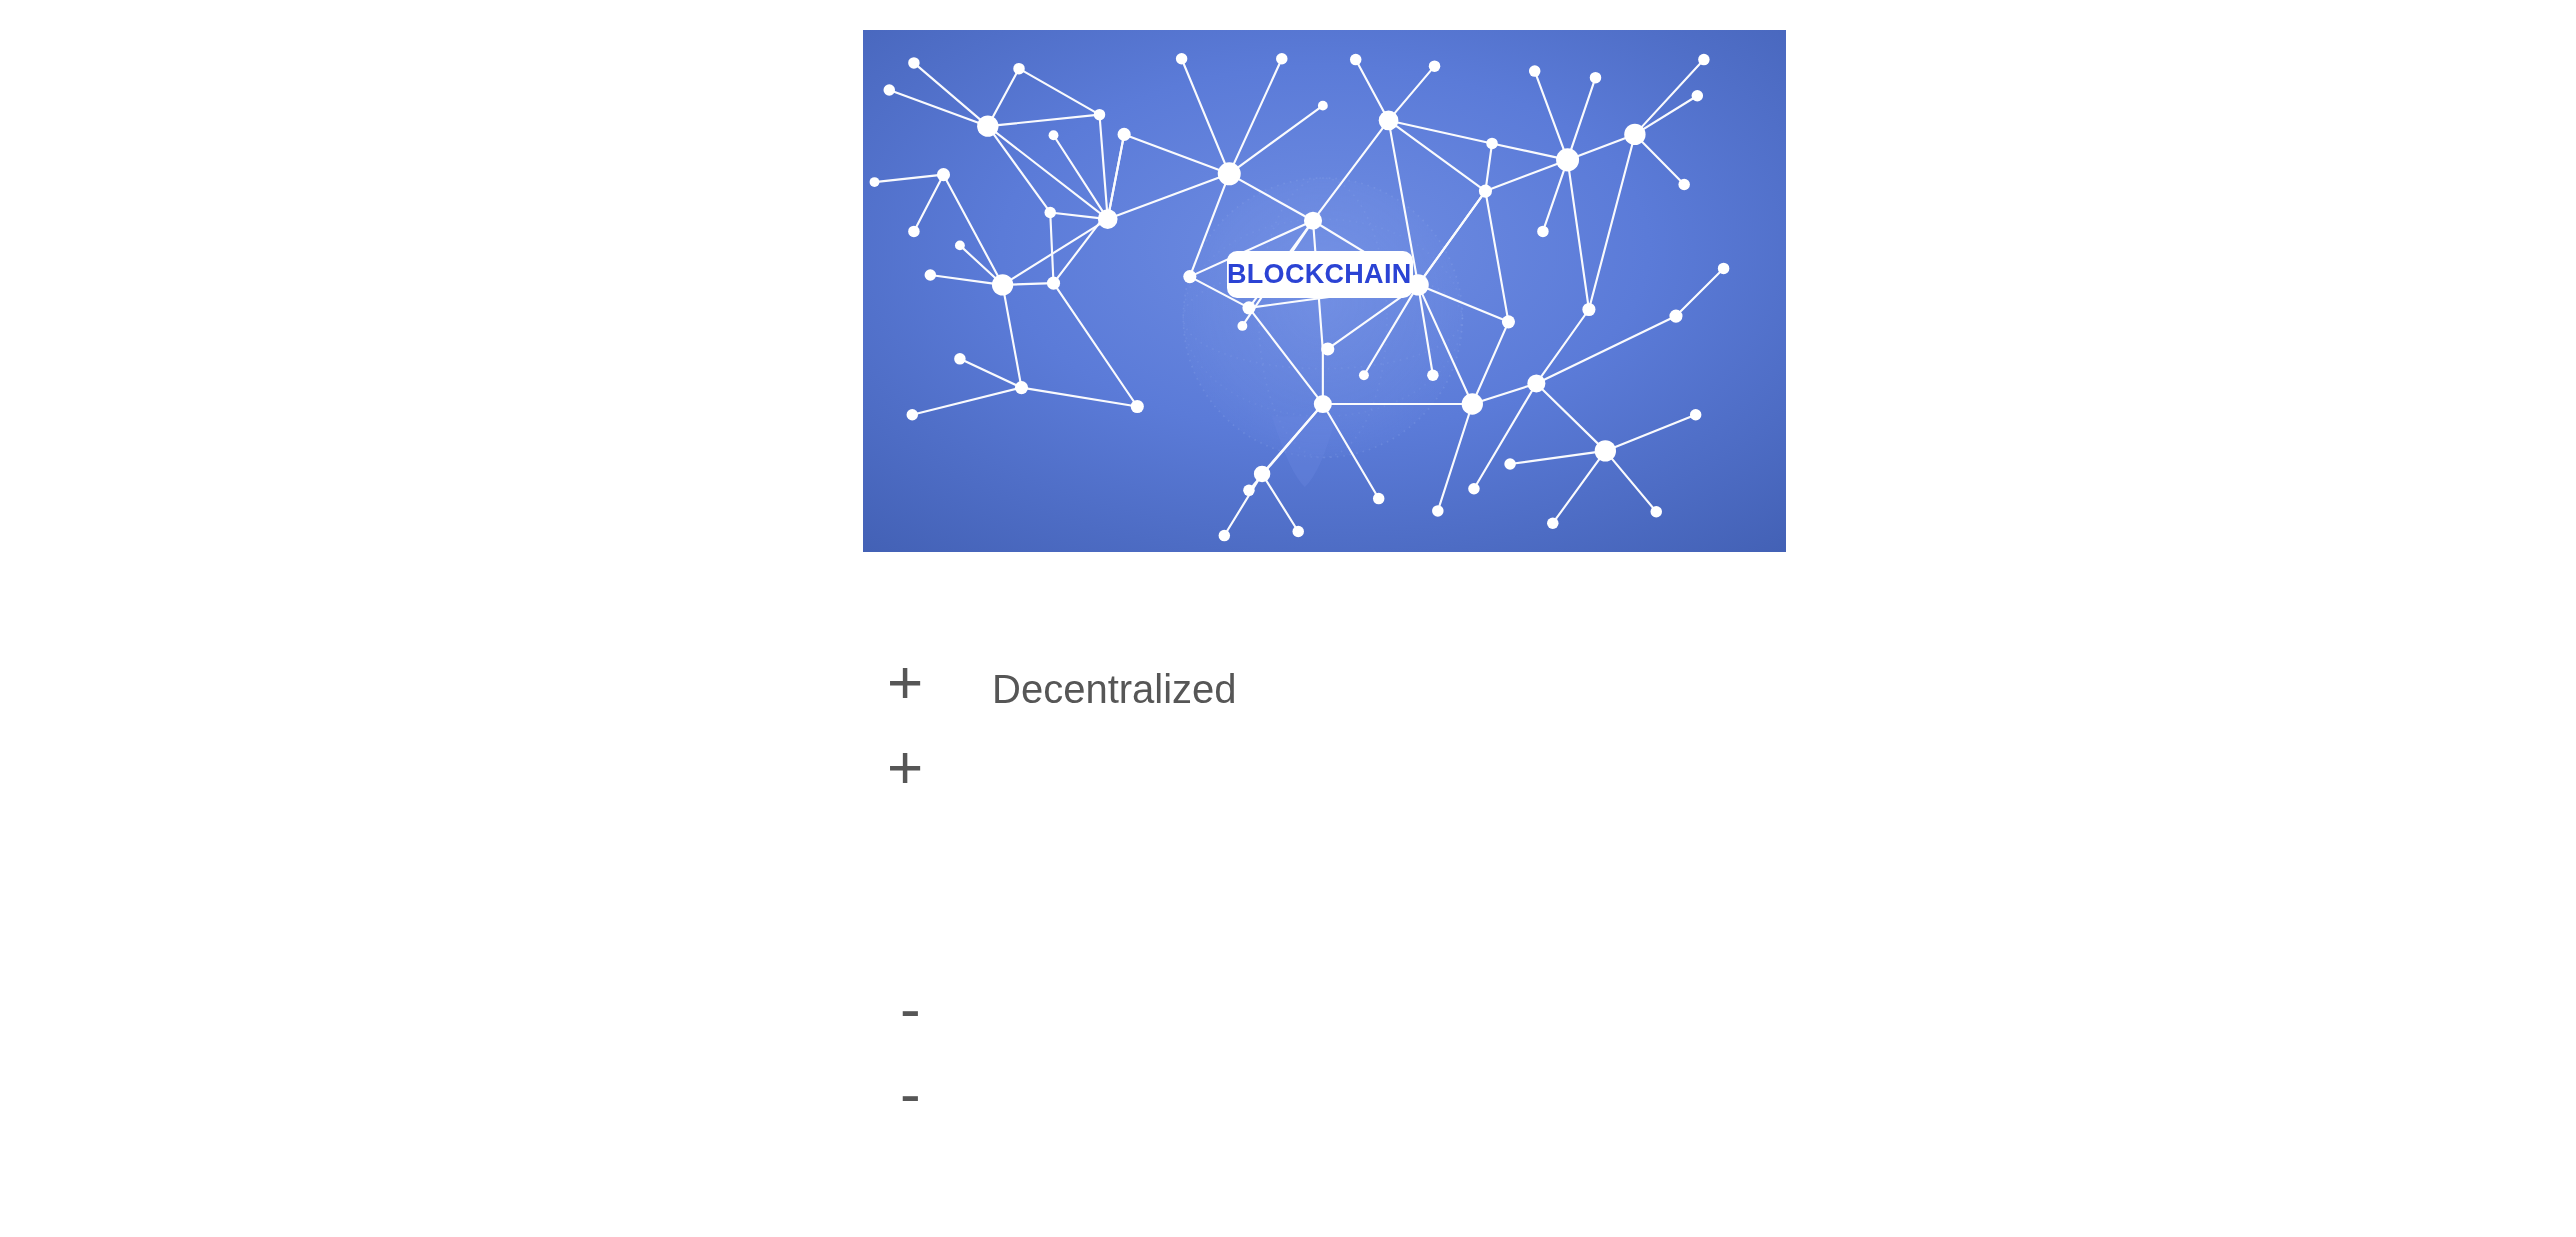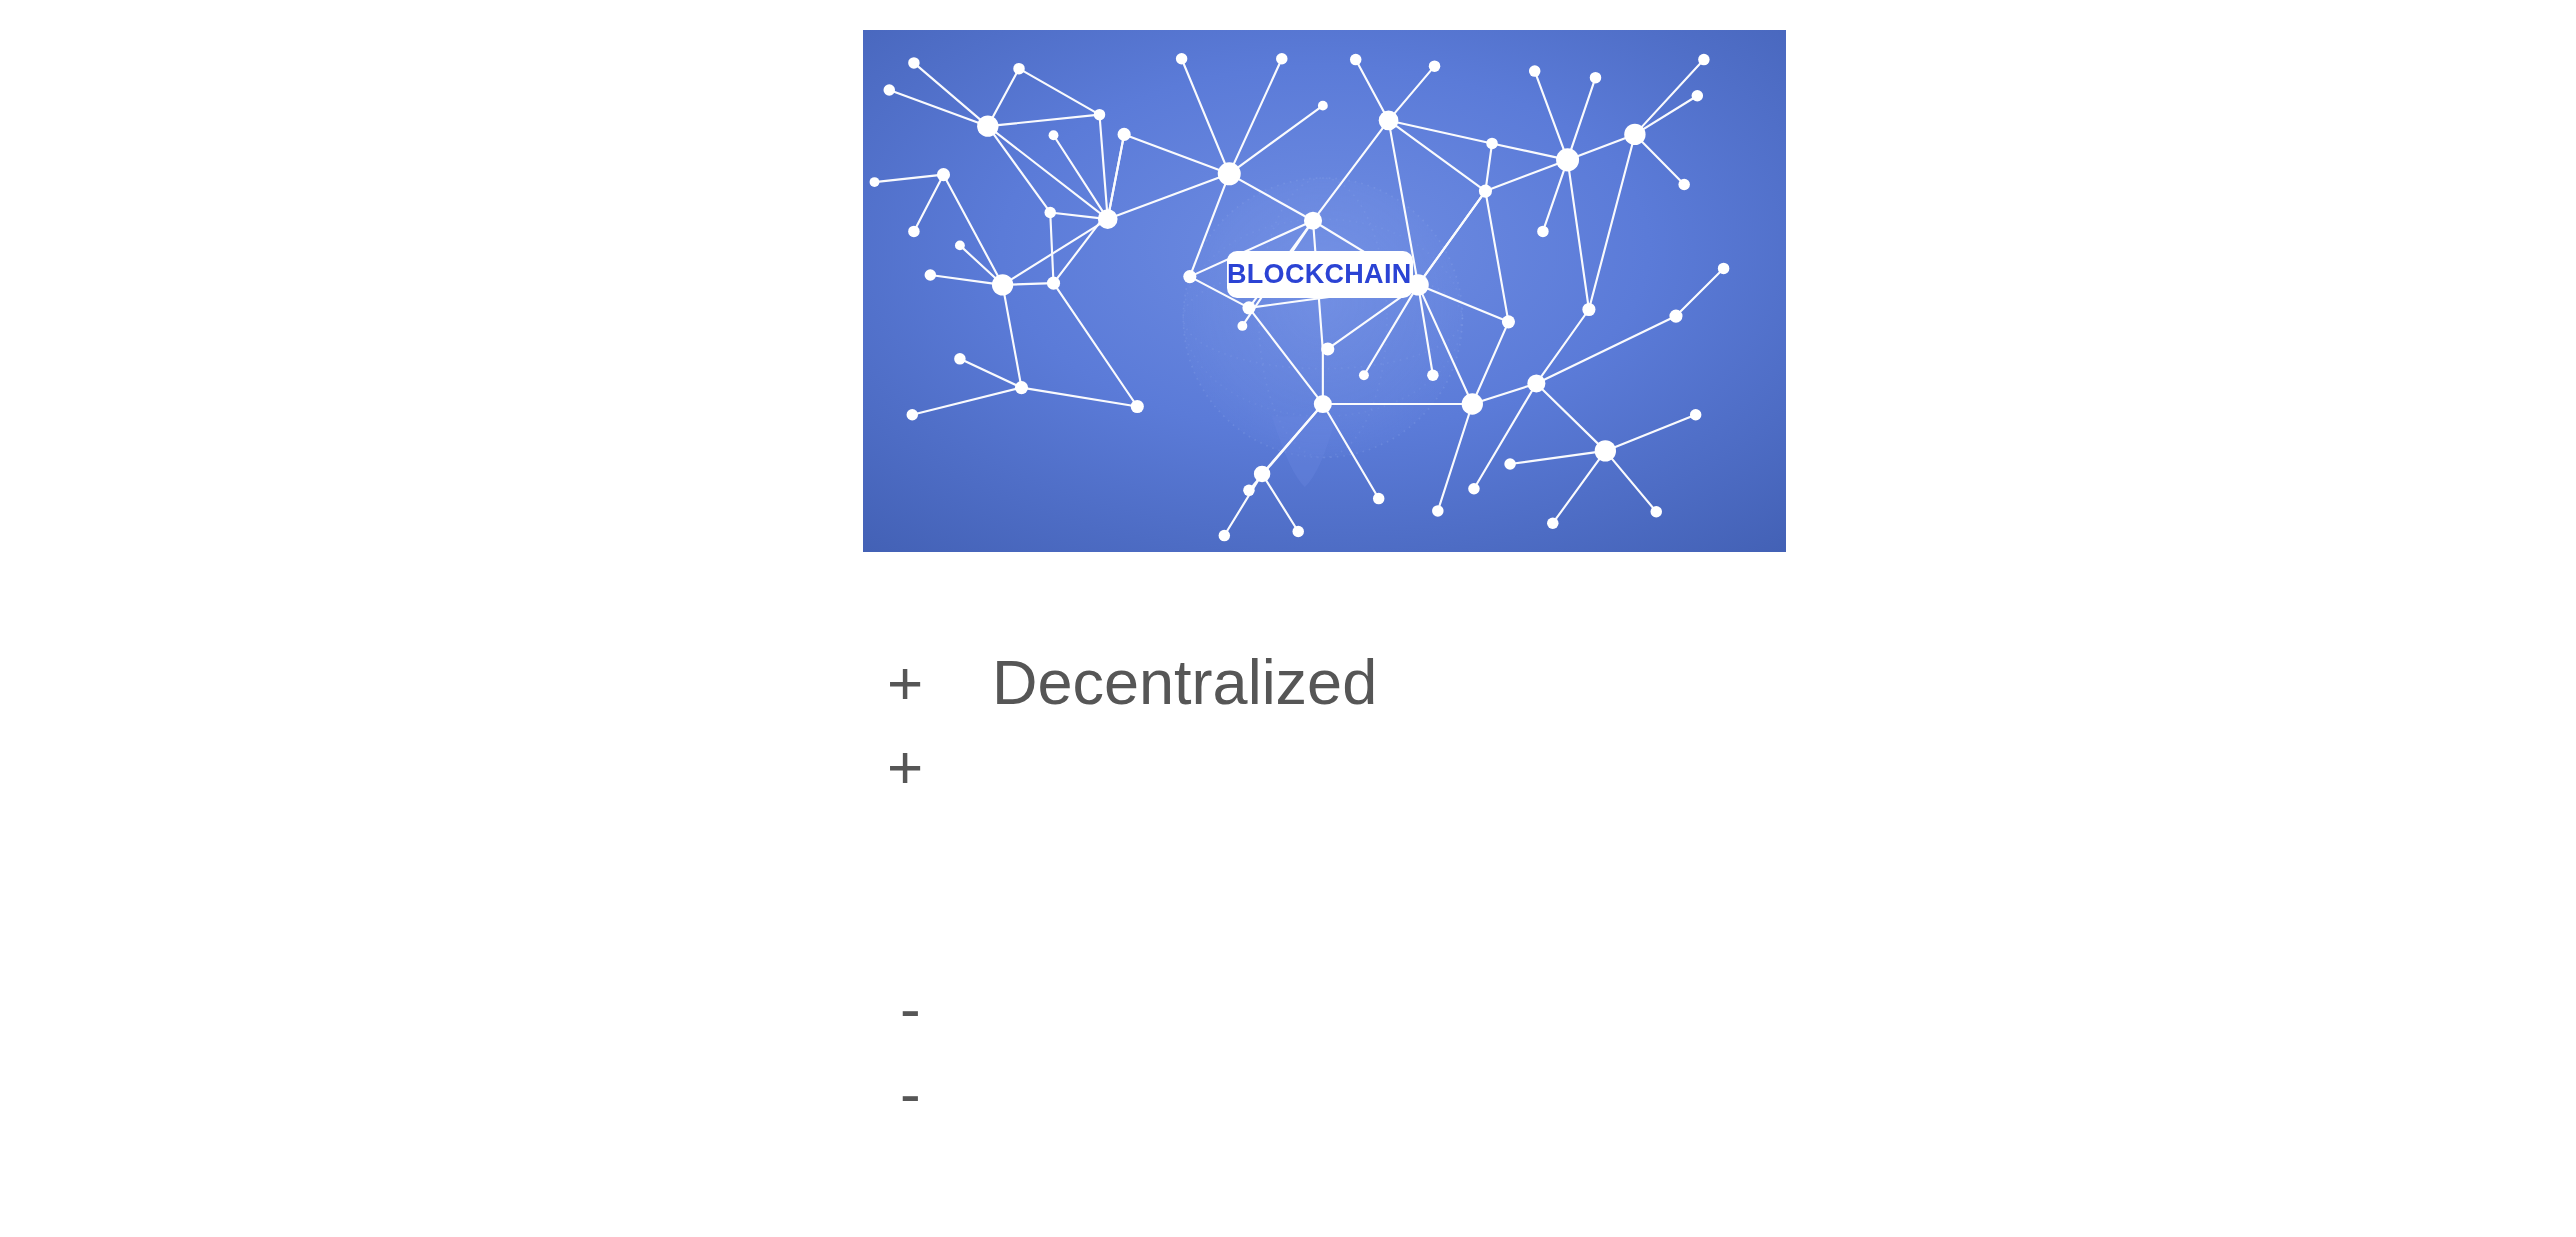--- a/index.html
+++ b/index.html
@@ -74,21 +74,21 @@
     font-family: "Liberation Sans", sans-serif;
     font-weight: 400;
   }
   #cons-group .bullet-mark {
     padding-left: 13px;
     width: 92px;
     flex: 0 0 92px;
   }
   .bullet-text {
     color: #565656;
-    font-size: 63px;
+    font-size: 40px;
     line-height: 1;
     font-family: "Liberation Sans", sans-serif;
     font-weight: 400;
     white-space: nowrap;
   }
 </style>
 </head>
 <body>
 
 <div id="hero-image">

